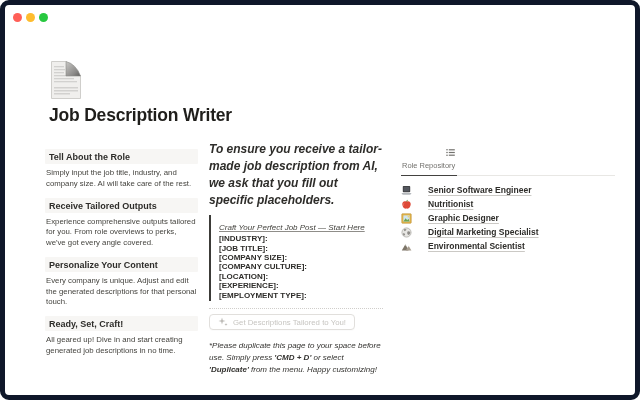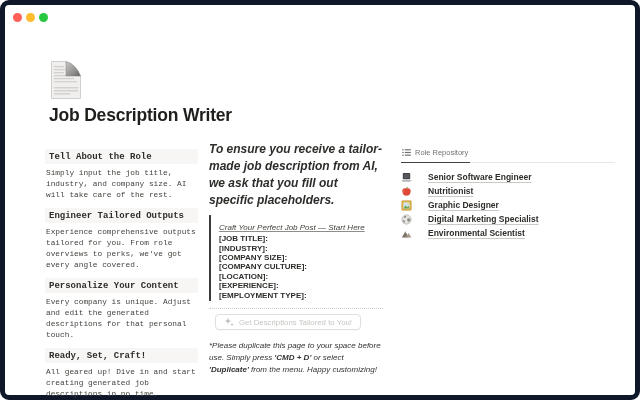--- a/index.html
+++ b/index.html
@@ -25,21 +25,21 @@
 
   
   .page-icon { position: absolute; left: 46px; top: 56px; width: 30px; height: 38px; }
   .page-title {
     position: absolute; left: 44px; top: 100px;
     font-size: 17.5px; font-weight: 700; letter-spacing: -0.2px; color: #1f1e1b;
   }
 
   
   .col { position: absolute; top: 136px; }
-  .col1 { left: 40px; width: 153px; top: 144px; font-family: Liberation Mono, monospace; }
+  .col1 { left: 40px; width: 153px; top: 144px; }
   .col2 { left: 204px; width: 174px; }
   .col3 { left: 396px; width: 214px; top: 138px; }
 
   
   .sec-heading {
     background: #f7f6f4; font-size: 9px; font-weight: 700; color: #2e2d2a;
     padding: 3px 4px 2px 4px; border-radius: 1px; margin-top: 8px; margin-bottom: 4px;
   }
   .sec-heading.first { margin-top: 0; }
   .sec-body { font-size: 7.8px; line-height: 1.38; color: #45443f; padding-left: 1px; }
@@ -53,31 +53,31 @@
     font-size: 8px; font-style: italic; color: #45443f;
     text-decoration: underline; text-decoration-color: #8f8d89;
     display: inline-block; margin-bottom: 2px; cursor: pointer;
   }
   .ph { font-size: 8px; font-weight: 700; line-height: 1.18; color: #2e2d2a; }
   .mid-divider { border-top: 1px dotted #d0cecb; margin-top: 7px; }
   .ai-button {
     margin-top: 5px; display: inline-flex; align-items: center; gap: 5px;
     height: 16px; padding: 0 8px; border: 1px solid #e1dfdc; border-radius: 4px;
     background: #fff; box-shadow: 0 1px 1px rgba(0,0,0,0.02);
-    font-size: 7.8px; color: #c7c5c1; cursor: pointer; white-space: nowrap; margin-left: 6px;
+    font-size: 7.8px; color: #c7c5c1; cursor: pointer; white-space: nowrap;
   }
   .footnote { margin-top: 9px; font-size: 8px; font-style: italic; line-height: 1.5; color: #33322f; }
   .footnote b { font-weight: 700; }
 
   
   .tab-bar { border-bottom: 1px solid #e8e7e4; }
   .tab {
-    display: inline-flex; align-items: flex-start; gap: 4px;
+    display: inline-flex; align-items: flex-end; gap: 4px;
     font-size: 7.5px; color: #73726e; padding: 0 2px 5px 1px;
-    border-bottom: 1.5px solid #434240; margin-bottom: -1px; cursor: pointer;
+    border-bottom: 1.5px solid #434240; margin-bottom: -1px; cursor: pointer; flex-direction: column;
   }
   .repo-list { margin-top: 9px; }
   .repo-item {
     display: flex; align-items: center; gap: 16px; margin-bottom: 3px;
     height: 11px; line-height: 11px; cursor: pointer;
   }
   .repo-item + .repo-item { margin-top: 2.5px; }
   .repo-label {
     font-size: 8.5px; font-weight: 600; color: #2e2d2a;
     text-decoration: underline; text-decoration-color: #cbc9c5; text-underline-offset: 1.5px;
@@ -118,35 +118,35 @@
       </g>
       <path d="M15,0.5 Q25,3 29.5,15 L15,15 Z" fill="url(#foldg)" stroke="#8a8987" stroke-width="0.6"></path>
     </svg>
   </div>
 
   <div class="page-title">Job Description Writer</div>
 
   <div class="col col1">
     <div class="sec-heading first">Tell About the Role</div>
     <div class="sec-body">Simply input the job title, industry, and company size. AI will take care of the rest.</div>
-    <div class="sec-heading">Engineer Tailored Outputs</div>
+    <div class="sec-heading">Receive Tailored Outputs</div>
     <div class="sec-body">Experience comprehensive outputs tailored for you. From role overviews to perks, we've got every angle covered.</div>
     <div class="sec-heading">Personalize Your Content</div>
     <div class="sec-body">Every company is unique. Adjust and edit the generated descriptions for that personal touch.</div>
     <div class="sec-heading">Ready, Set, Craft!</div>
     <div class="sec-body">All geared up! Dive in and start creating generated job descriptions in no time.</div>
   </div>
 
   <div class="col col2">
     <div class="intro">To ensure you receive a tailor-made job description from AI, we ask that you fill out specific placeholders.</div>
 
     <div class="quote">
       <span class="quote-link">Craft Your Perfect Job Post — Start Here</span>
+      <div class="ph">[INDUSTRY]:</div>
       <div class="ph">[JOB TITLE]:</div>
-      <div class="ph">[INDUSTRY]:</div>
       <div class="ph">[COMPANY SIZE]:</div>
       <div class="ph">[COMPANY CULTURE]:</div>
       <div class="ph">[LOCATION]:</div>
       <div class="ph">[EXPERIENCE]:</div>
       <div class="ph">[EMPLOYMENT TYPE]:</div>
     </div>
 
     <div class="mid-divider"></div>
 
     <div class="ai-button">

